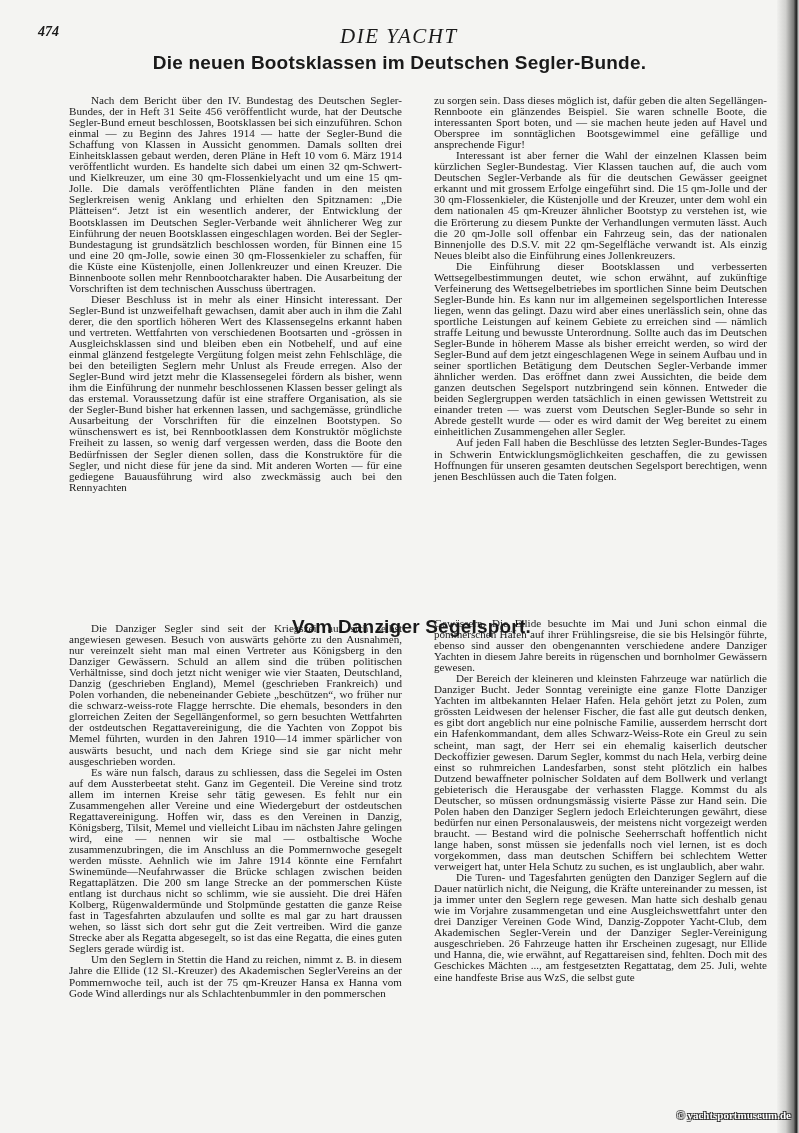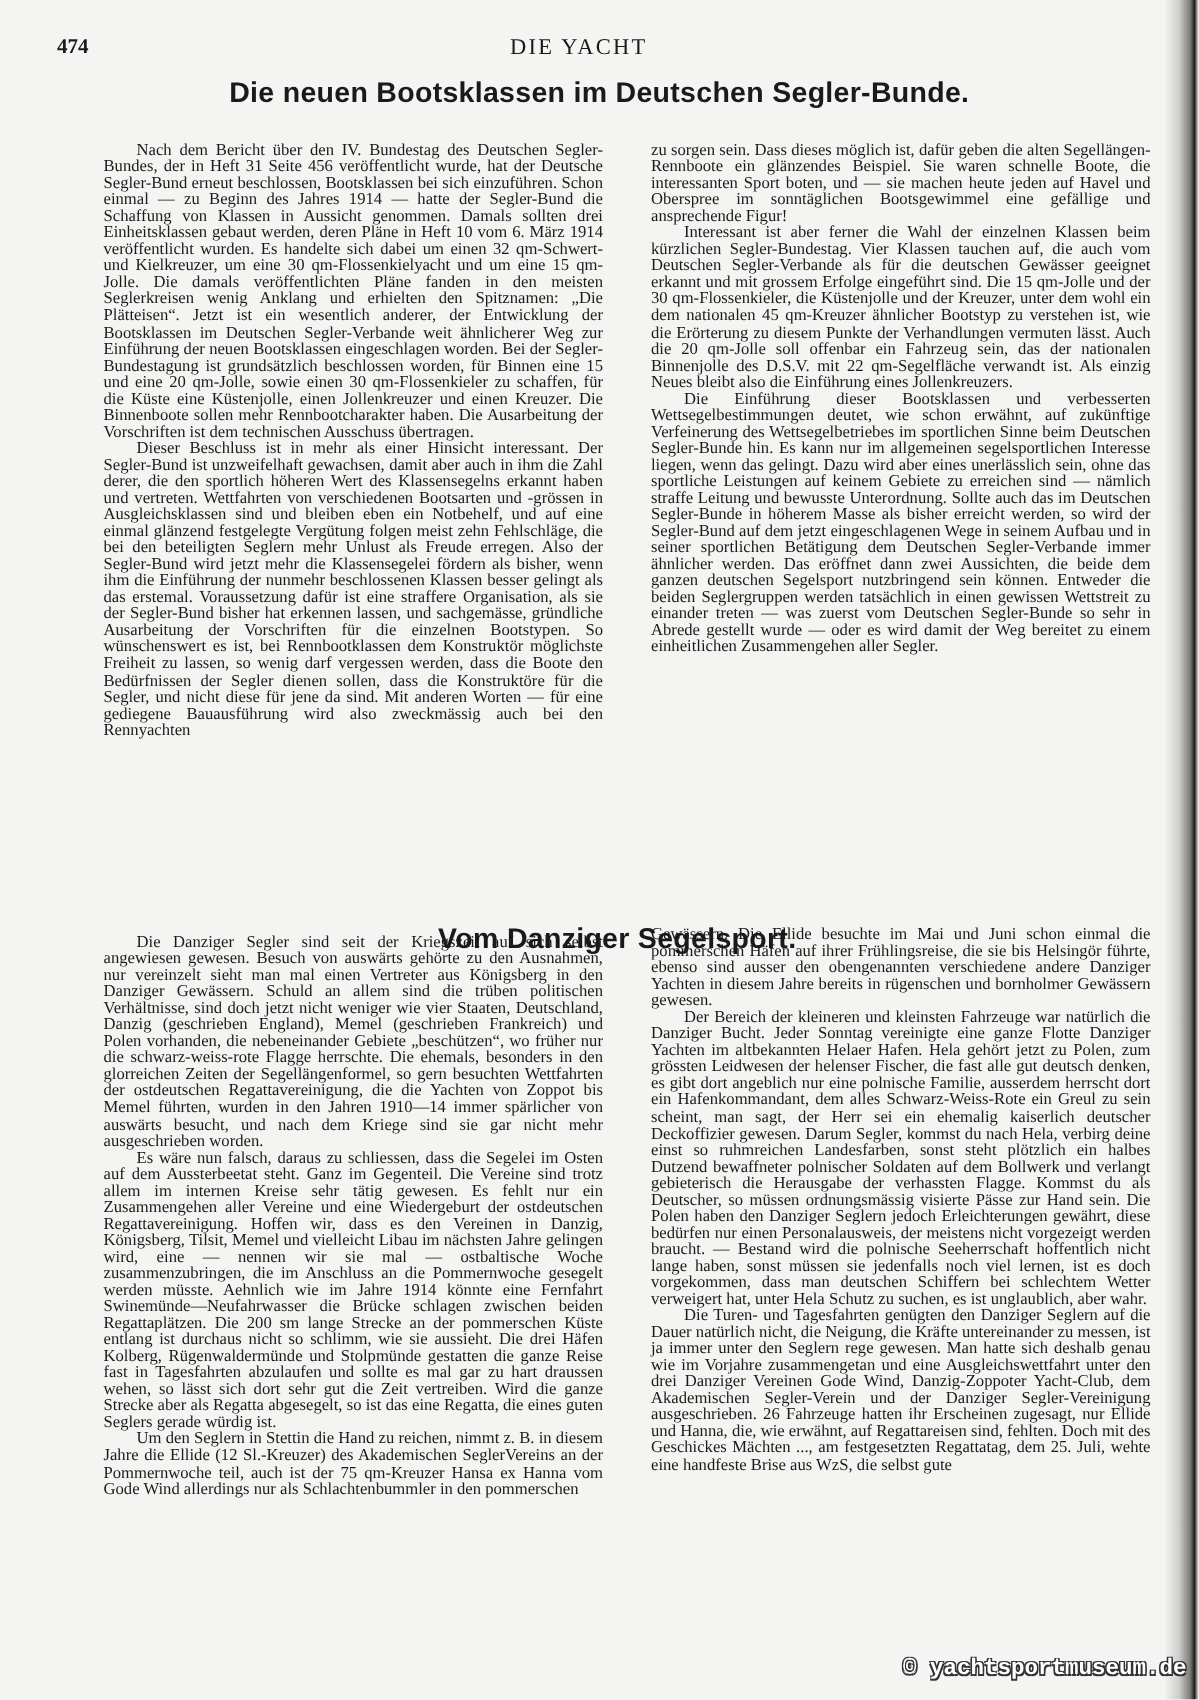--- a/index.html
+++ b/index.html
@@ -7,47 +7,47 @@
     width: 799px; height: 1133px; overflow: hidden; position: relative;
     background: #f4f4f2;
     font-family: "Liberation Serif", "DejaVu Serif", serif;
     color: #1a1a1a;
   }
   .page-edge {
     position: absolute; top: 0; right: 0; width: 22px; height: 1133px;
     background: linear-gradient(to right, #f0f0ee 0%, #cfcfcd 40%, #7a7a78 75%, #1e1e1e 88%, #e6e6e4 100%);
   }
   .header {
-    position: absolute; top: 24px; left: 38px; right: 60px; height: 20px;
+    position: absolute; top: 24px; left: 38px; right: 60px; height: 20px; font-style: italic;
   }
   .page-number {
     position: absolute; left: 0; top: 0; font-size: 14px; font-weight: bold;
   }
   .running-title {
-    position: absolute; left: 302px; top: 0; font-size: 15px; letter-spacing: 1.5px;
+    position: absolute; left: 302px; top: 0; font-size: 21px; letter-spacing: 1.5px;
   }
   .article-title {
     position: absolute; left: 0; width: 799px; text-align: center;
     font-family: "Liberation Sans", "DejaVu Sans", sans-serif;
     font-weight: bold; font-size: 19px; letter-spacing: 0.2px;
   }
   .col {
     position: absolute; font-size: 11.1px; line-height: 11.05px;
     text-align: justify; hyphens: manual; margin-left: 32px;
   }
   .col p { margin: 0; text-indent: 22px; }
   .col p.noindent { text-indent: 0; }
   .col1a { left: 37px; top: 95px; width: 333px; }
   .col2a { left: 402px; top: 95px; width: 333px; }
   .col1b { left: 37px; top: 623px; width: 333px; }
   .col2b { left: 402px; top: 618px; width: 333px; }
   .watermark {
     position: absolute; right: 8px; bottom: 12px;
-    font-family: Liberation Mono, monospace;
-    font-size: 15px; font-weight: bold; color: #fff;
+    font-family: Liberation Serif, serif;
+    font-size: 11px; font-weight: bold; color: #fff;
     text-shadow: -1px -1px 0 #333, 1px -1px 0 #333, -1px 1px 0 #333, 1px 1px 0 #333;
     text-align: right;
   }
 </style>
 </head>
 <body>
 
 <div class="page-edge"></div>
 
 <div class="header">
@@ -59,20 +59,21 @@
 
 <div class="col col1a">
   <p>Nach dem Bericht über den IV. Bundestag des Deutschen Segler-Bundes, der in Heft 31 Seite 456 veröffentlicht wurde, hat der Deutsche Segler-Bund erneut beschlossen, Bootsklassen bei sich einzuführen. Schon einmal — zu Beginn des Jahres 1914 — hatte der Segler-Bund die Schaffung von Klassen in Aussicht genommen. Damals sollten drei Einheitsklassen gebaut werden, deren Pläne in Heft 10 vom 6. März 1914 veröffentlicht wurden. Es handelte sich dabei um einen 32 qm-Schwert- und Kielkreuzer, um eine 30 qm-Flossenkielyacht und um eine 15 qm-Jolle. Die damals veröffentlichten Pläne fanden in den meisten Seglerkreisen wenig Anklang und erhielten den Spitznamen: „Die Plätteisen“. Jetzt ist ein wesentlich anderer, der Entwicklung der Bootsklassen im Deutschen Segler-Verbande weit ähnlicherer Weg zur Einführung der neuen Bootsklassen eingeschlagen worden. Bei der Segler-Bundestagung ist grundsätzlich beschlossen worden, für Binnen eine 15 und eine 20 qm-Jolle, sowie einen 30 qm-Flossenkieler zu schaffen, für die Küste eine Küstenjolle, einen Jollenkreuzer und einen Kreuzer. Die Binnenboote sollen mehr Rennbootcharakter haben. Die Ausarbeitung der Vorschriften ist dem technischen Ausschuss übertragen.</p>
   <p>Dieser Beschluss ist in mehr als einer Hinsicht interessant. Der Segler-Bund ist unzweifelhaft gewachsen, damit aber auch in ihm die Zahl derer, die den sportlich höheren Wert des Klassensegelns erkannt haben und vertreten. Wettfahrten von verschiedenen Bootsarten und -grössen in Ausgleichsklassen sind und bleiben eben ein Notbehelf, und auf eine einmal glänzend festgelegte Vergütung folgen meist zehn Fehlschläge, die bei den beteiligten Seglern mehr Unlust als Freude erregen. Also der Segler-Bund wird jetzt mehr die Klassensegelei fördern als bisher, wenn ihm die Einführung der nunmehr beschlossenen Klassen besser gelingt als das erstemal. Voraussetzung dafür ist eine straffere Organisation, als sie der Segler-Bund bisher hat erkennen lassen, und sachgemässe, gründliche Ausarbeitung der Vorschriften für die einzelnen Bootstypen. So wünschenswert es ist, bei Rennbootklassen dem Konstruktör möglichste Freiheit zu lassen, so wenig darf vergessen werden, dass die Boote den Bedürfnissen der Segler dienen sollen, dass die Konstruktöre für die Segler, und nicht diese für jene da sind. Mit anderen Worten — für eine gediegene Bauausführung wird also zweckmässig auch bei den Rennyachten</p>
 </div>
 
 <div class="col col2a">
   <p class="noindent">zu sorgen sein. Dass dieses möglich ist, dafür geben die alten Segellängen-Rennboote ein glänzendes Beispiel. Sie waren schnelle Boote, die interessanten Sport boten, und — sie machen heute jeden auf Havel und Oberspree im sonntäglichen Bootsgewimmel eine gefällige und ansprechende Figur!</p>
   <p>Interessant ist aber ferner die Wahl der einzelnen Klassen beim kürzlichen Segler-Bundestag. Vier Klassen tauchen auf, die auch vom Deutschen Segler-Verbande als für die deutschen Gewässer geeignet erkannt und mit grossem Erfolge eingeführt sind. Die 15 qm-Jolle und der 30 qm-Flossenkieler, die Küstenjolle und der Kreuzer, unter dem wohl ein dem nationalen 45 qm-Kreuzer ähnlicher Bootstyp zu verstehen ist, wie die Erörterung zu diesem Punkte der Verhandlungen vermuten lässt. Auch die 20 qm-Jolle soll offenbar ein Fahrzeug sein, das der nationalen Binnenjolle des D.S.V. mit 22 qm-Segelfläche verwandt ist. Als einzig Neues bleibt also die Einführung eines Jollenkreuzers.</p>
   <p>Die Einführung dieser Bootsklassen und verbesserten Wettsegelbestimmungen deutet, wie schon erwähnt, auf zukünftige Verfeinerung des Wettsegelbetriebes im sportlichen Sinne beim Deutschen Segler-Bunde hin. Es kann nur im allgemeinen segelsportlichen Interesse liegen, wenn das gelingt. Dazu wird aber eines unerlässlich sein, ohne das sportliche Leistungen auf keinem Gebiete zu erreichen sind — nämlich straffe Leitung und bewusste Unterordnung. Sollte auch das im Deutschen Segler-Bunde in höherem Masse als bisher erreicht werden, so wird der Segler-Bund auf dem jetzt eingeschlagenen Wege in seinem Aufbau und in seiner sportlichen Betätigung dem Deutschen Segler-Verbande immer ähnlicher werden. Das eröffnet dann zwei Aussichten, die beide dem ganzen deutschen Segelsport nutzbringend sein können. Entweder die beiden Seglergruppen werden tatsächlich in einen gewissen Wettstreit zu einander treten — was zuerst vom Deutschen Segler-Bunde so sehr in Abrede gestellt wurde — oder es wird damit der Weg bereitet zu einem einheitlichen Zusammengehen aller Segler.</p>
+  <p>Auf jeden Fall haben die Beschlüsse des letzten Segler-Bundes-Tages in Schwerin Entwicklungsmöglichkeiten geschaffen, die zu gewissen Hoffnungen für unseren gesamten deutschen Segelsport berechtigen, wenn jenen Beschlüssen auch die Taten folgen.</p>
 </div>
 
 <h1 class="article-title" style="top:604px;margin:12px;">Vom Danziger Segelsport.</h1>
 
 <div class="col col1b">
   <p>Die Danziger Segler sind seit der Kriegszeit auf sich selbst angewiesen gewesen. Besuch von auswärts gehörte zu den Ausnahmen, nur vereinzelt sieht man mal einen Vertreter aus Königsberg in den Danziger Gewässern. Schuld an allem sind die trüben politischen Verhältnisse, sind doch jetzt nicht weniger wie vier Staaten, Deutschland, Danzig (geschrieben England), Memel (geschrieben Frankreich) und Polen vorhanden, die nebeneinander Gebiete „beschützen“, wo früher nur die schwarz-weiss-rote Flagge herrschte. Die ehemals, besonders in den glorreichen Zeiten der Segellängenformel, so gern besuchten Wettfahrten der ostdeutschen Regattavereinigung, die die Yachten von Zoppot bis Memel führten, wurden in den Jahren 1910—14 immer spärlicher von auswärts besucht, und nach dem Kriege sind sie gar nicht mehr ausgeschrieben worden.</p>
   <p>Es wäre nun falsch, daraus zu schliessen, dass die Segelei im Osten auf dem Aussterbeetat steht. Ganz im Gegenteil. Die Vereine sind trotz allem im internen Kreise sehr tätig gewesen. Es fehlt nur ein Zusammengehen aller Vereine und eine Wiedergeburt der ostdeutschen Regattavereinigung. Hoffen wir, dass es den Vereinen in Danzig, Königsberg, Tilsit, Memel und vielleicht Libau im nächsten Jahre gelingen wird, eine — nennen wir sie mal — ostbaltische Woche zusammenzubringen, die im Anschluss an die Pommernwoche gesegelt werden müsste. Aehnlich wie im Jahre 1914 könnte eine Fernfahrt Swinemünde—Neufahrwasser die Brücke schlagen zwischen beiden Regattaplätzen. Die 200 sm lange Strecke an der pommerschen Küste entlang ist durchaus nicht so schlimm, wie sie aussieht. Die drei Häfen Kolberg, Rügenwaldermünde und Stolpmünde gestatten die ganze Reise fast in Tagesfahrten abzulaufen und sollte es mal gar zu hart draussen wehen, so lässt sich dort sehr gut die Zeit vertreiben. Wird die ganze Strecke aber als Regatta abgesegelt, so ist das eine Regatta, die eines guten Seglers gerade würdig ist.</p>
   <p>Um den Seglern in Stettin die Hand zu reichen, nimmt z. B. in diesem Jahre die Ellide (12 Sl.-Kreuzer) des Akademischen SeglerVereins an der Pommernwoche teil, auch ist der 75 qm-Kreuzer Hansa ex Hanna vom Gode Wind allerdings nur als Schlachtenbummler in den pommerschen</p>
 </div>
 

